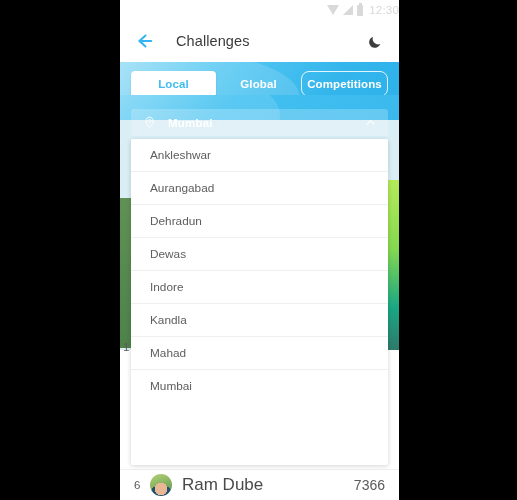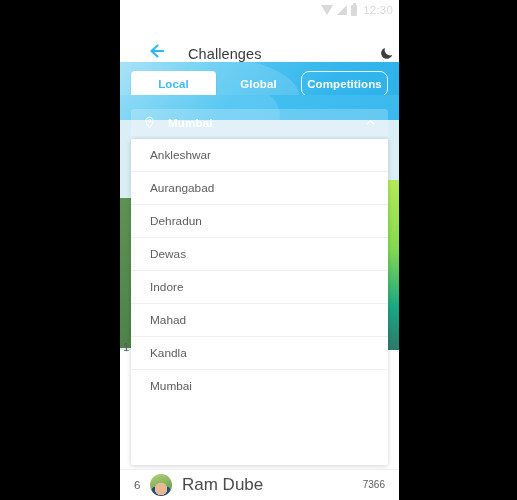--- a/index.html
+++ b/index.html
@@ -30,21 +30,20 @@
 
   
   .statusbar {
     position: absolute;
     left: 0; top: 0;
     width: 279px; height: 20px;
     background: #ffffff;
     display: flex;
     align-items: center;
     justify-content: flex-end;
-    padding-right: 6px;
     box-sizing: border-box;
   }
   .statusbar .sb-icons {
     display: flex;
     align-items: center;
     gap: 4px;
   }
   .sb-wifi {
     width: 0; height: 0;
     border-left: 6px solid transparent;
@@ -72,25 +71,25 @@
   .sb-time {
     font-size: 11.5px;
     color: #d9d9d9;
     letter-spacing: 0.2px;
     margin-left: 2px;
   }
 
   
   .appbar {
     position: absolute;
-    left: 12px; top: 20px;
+    left: 0; top: 20px;
     width: 279px; height: 42px;
     background: #ffffff;
     display: flex;
-    align-items: flex-end;
+    align-items: center;
     box-sizing: border-box;
     padding: 0 14px 0 14px;
   }
   .back-arrow {
     width: 22px; height: 22px;
     flex: 0 0 auto;
     cursor: pointer;
     display: flex; align-items: center; justify-content: center;
   }
   .appbar-title {
@@ -185,21 +184,21 @@
       radial-gradient(circle at 50% 100%, #23506e 0 46%, rgba(0,0,0,0) 47%),
       linear-gradient(160deg, #b9d17a 0%, #7fae5c 55%, #5d8c6d 100%);
       overflow: hidden;
   }
   .bg-row .nm {
     flex: 1 1 auto;
     font-size: 17px;
     color: #4a4a4a;
   }
   .bg-row .sc {
-    font-size: 10px;
+    font-size: 14px;
     color: #5a5a5a;
   }
 
   
   .tabs-wrap {
     position: absolute;
     left: 0; top: 62px;
     width: 279px; height: 33px;
     background: linear-gradient(125deg, #9adef6 0%, #56c8f2 35%, #34b6ec 75%, #2eb2ea 100%);
     overflow: hidden;
@@ -376,19 +375,19 @@
         </svg>
       </span>
     </div>
 
     <div class="dd-list">
       <div class="dd-item">Ankleshwar</div>
       <div class="dd-item">Aurangabad</div>
       <div class="dd-item">Dehradun</div>
       <div class="dd-item">Dewas</div>
       <div class="dd-item">Indore</div>
+      <div class="dd-item">Kandla</div>
       <div class="dd-item">Mahad</div>
-      <div class="dd-item">Kandla</div>
       <div class="dd-item">Mumbai</div>
     </div>
 
   </div>
 </div>
 
 </body></html>

